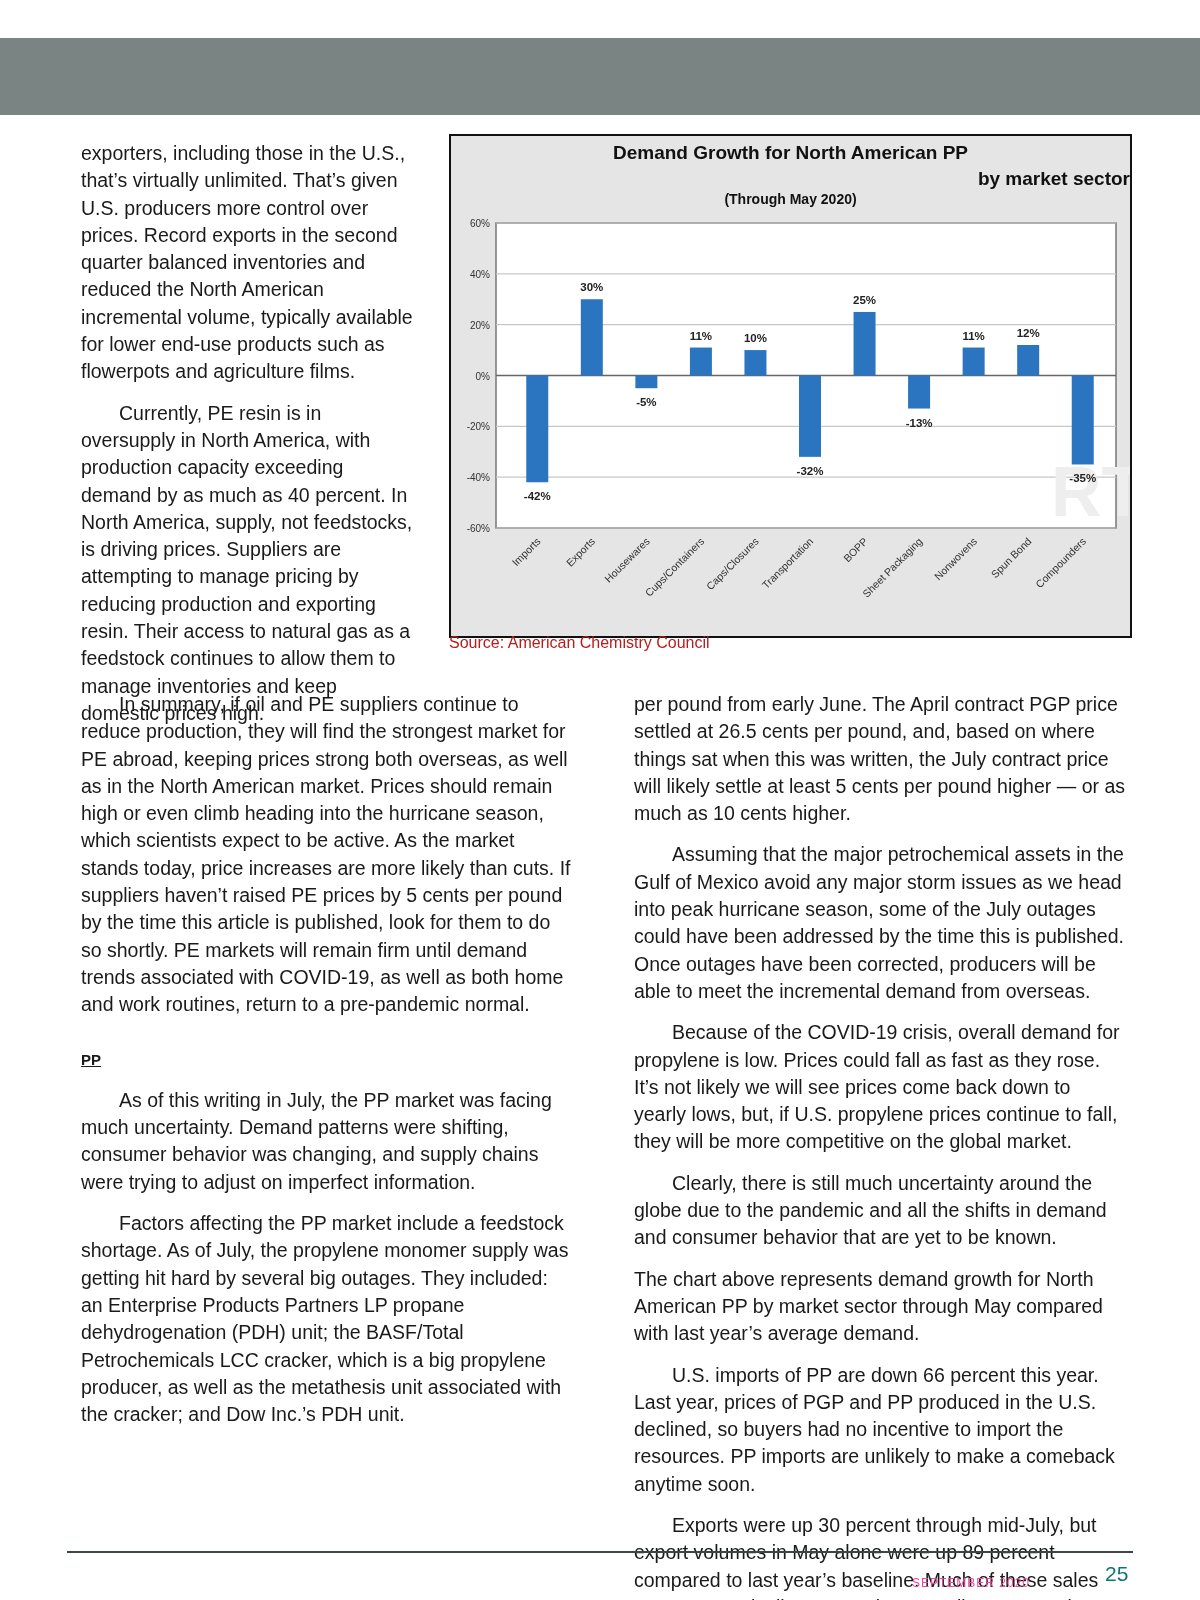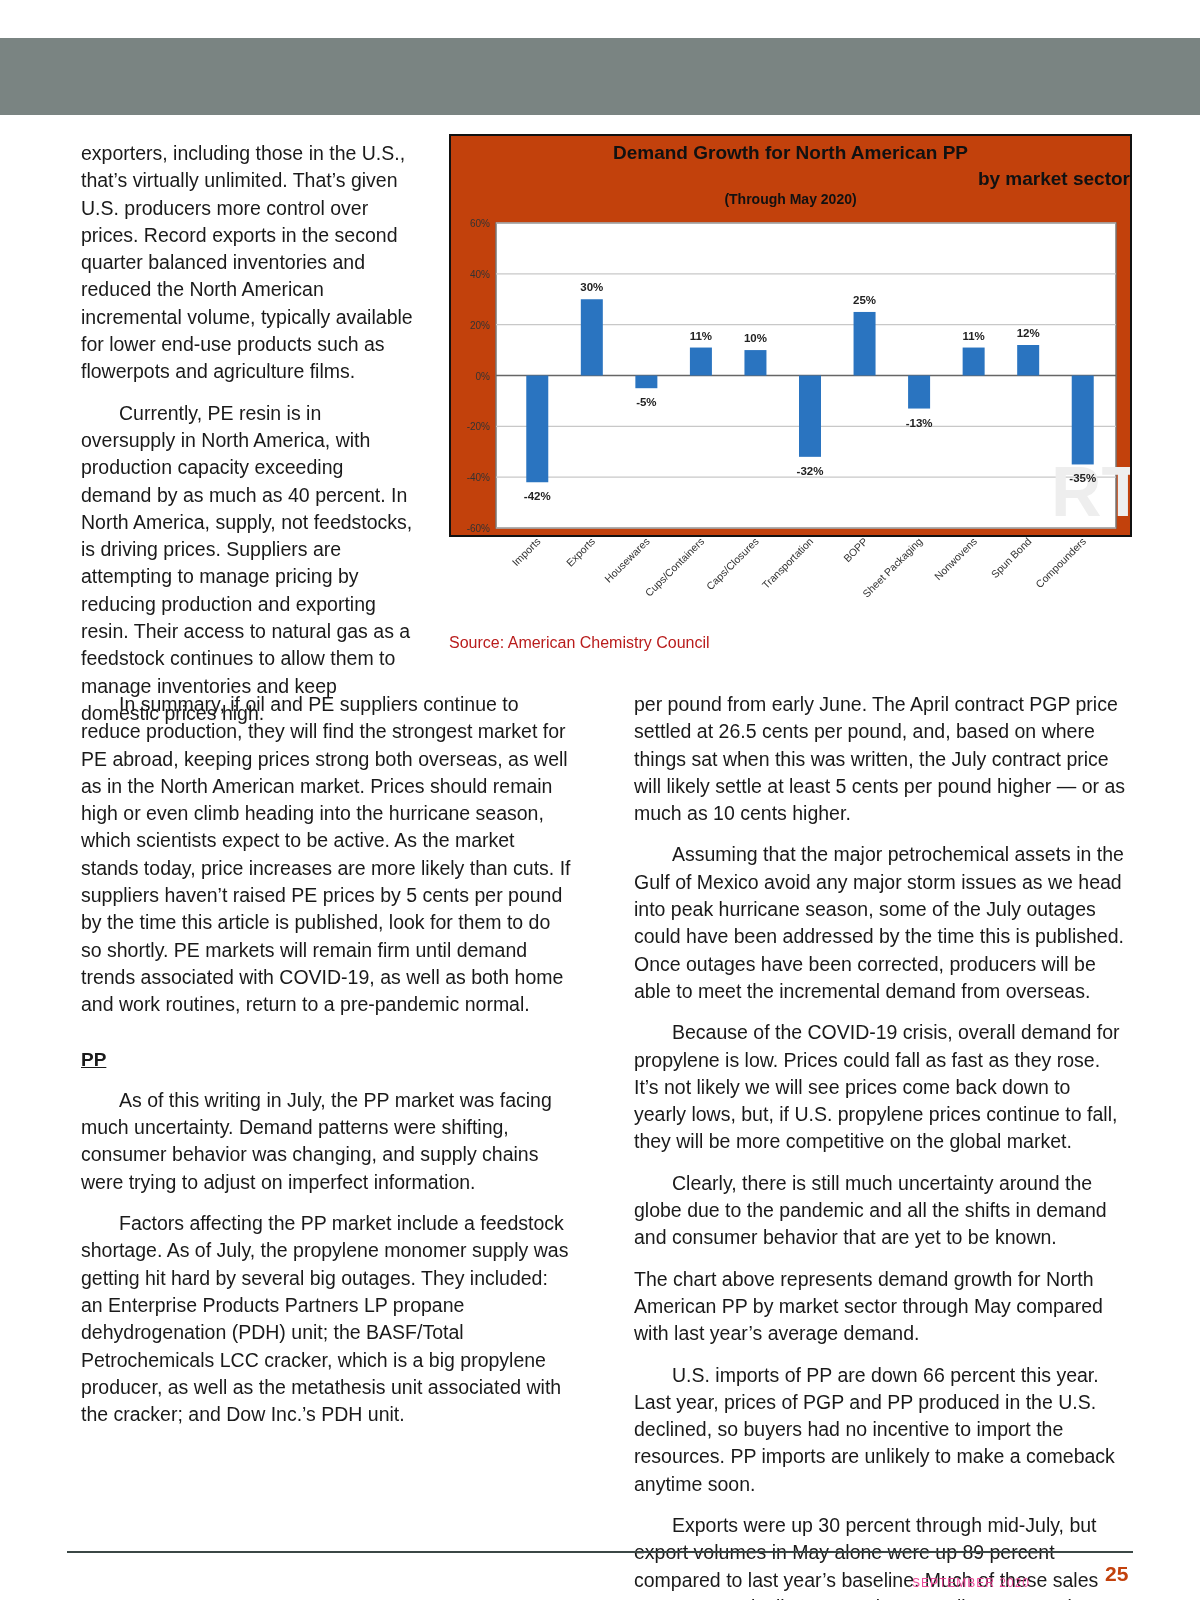--- a/index.html
+++ b/index.html
@@ -5,32 +5,32 @@
   html, body { margin: 0; padding: 0; background: #ffffff; }
   body { width: 1200px; height: 1600px; position: relative; overflow: hidden;
          font-family: "Liberation Sans", sans-serif; color: #1a1a1a; }
   .banner { position: absolute; left: 0; top: 38px; width: 1200px; height: 77px; background: #7a8482; }
   .col { position: absolute; font-size: 19.5px; line-height: 27.3px; }
   .col p { margin: 14px; }
   .ind { text-indent: 38px; }
   #col-a-top { left: 67px; top: 126px; width: 360px; }
   #col-a { left: 67px; top: 677px; width: 520px; }
   #col-b { left: 620px; top: 677px; width: 520px; }
-  .section-head { font-weight: bold; font-size: 19px; margin-top: 27px !important; text-decoration: underline; }
-  .chart-box { position: absolute; left: 449px; top: 134px; width: 683px; height: 403px;
-               border: 2px solid #111; box-sizing: border-box; background: #c2410c; }
+  .section-head { font-weight: bold; font-size: 15px; margin-top: 27px !important; text-decoration: underline; }
+  .chart-box { position: absolute; left: 449px; top: 134px; width: 683px; height: 504px;
+               border: 2px solid #111; box-sizing: border-box; background: #e5e5e5; }
   .chart-title { position: absolute; left: 0; width: 100%; text-align: center; font-weight: bold; color: #111; }
   .t1 { top: 6px; font-size: 19px; }
   .t2 { top: 32px; font-size: 19px; text-align: right; }
   .t3 { top: 55px; font-size: 14px; }
   .chart-svg { position: absolute; left: 0; top: 0; }
   .source { position: absolute; left: 449px; top: 634px; font-size: 16px; color: #b91c1c; }
   .footer-rule { position: absolute; left: 67px; top: 1551px; width: 1066px; height: 2px; background: #3b4745; }
   .footer-month { position: absolute; left: 912px; top: 1590px; font-size: 12px; font-weight: 400; letter-spacing: 1px; color: #ec4899; transform: translateY(-100%); }
-  .footer-page { position: absolute; left: 1105px; top: 1586px; font-size: 21px; font-weight: 700; color: #c2410c; transform: translateY(-100%); }
+  .footer-page { position: absolute; left: 1105px; top: 1586px; font-size: 21px; font-weight: 400; color: #0f766e; transform: translateY(-100%); }
 </style>
 </head>
 <body>
 
 <div class="banner"></div>
 
 <div class="col" id="col-a-top">
     <p>exporters, including those in the U.S., that’s virtually unlimited. That’s given U.S. producers more control over prices. Record exports in the second quarter balanced inventories and reduced the North American incremental volume, typically available for lower end-use products such as flowerpots and agriculture films.</p>
     <p class="ind">Currently, PE resin is in oversupply in North America, with production capacity exceeding demand by as much as 40 percent. In North America, supply, not feedstocks, is driving prices. Suppliers are attempting to manage pricing by reducing production and exporting resin. Their access to natural gas as a feedstock continues to allow them to manage inventories and keep domestic prices high.</p>
   </div>

